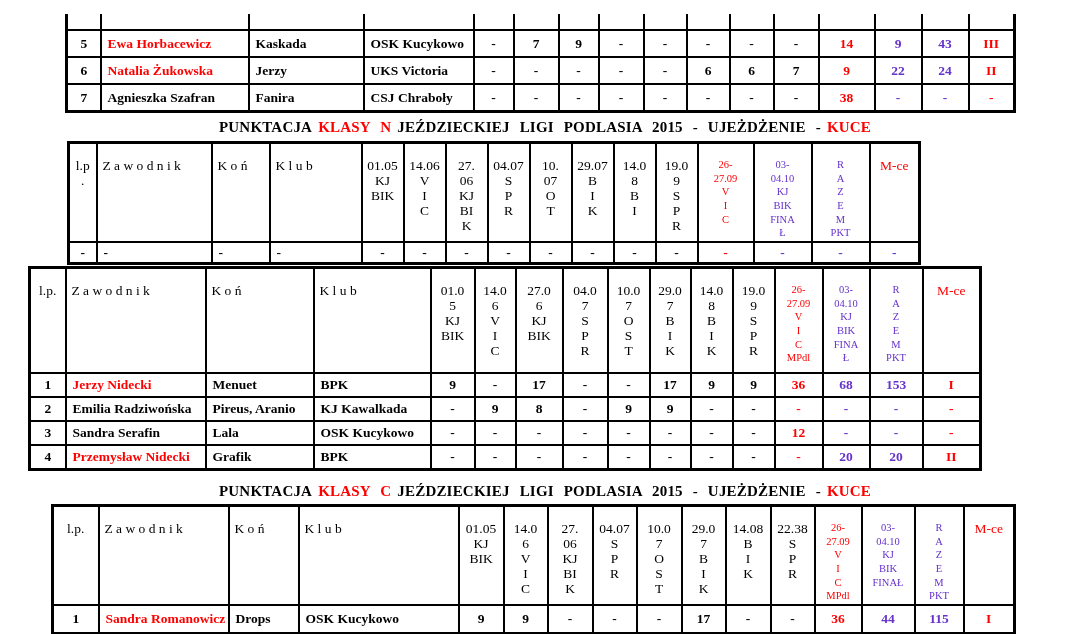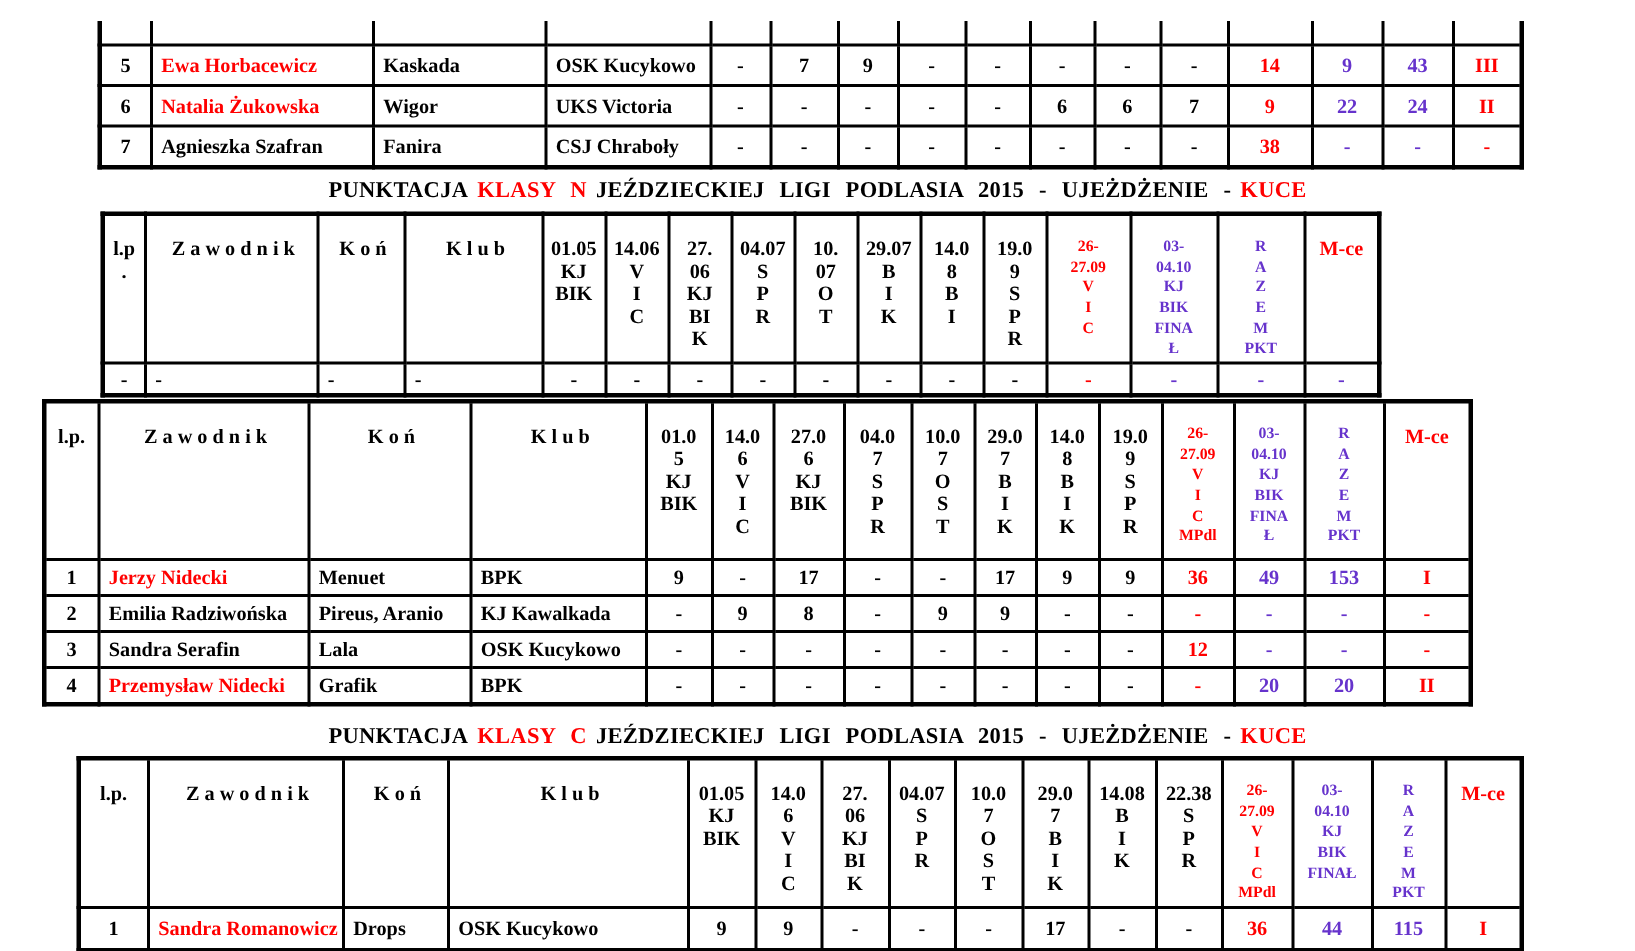--- a/index.html
+++ b/index.html
@@ -3,23 +3,23 @@
 <meta charset="utf-8">
 <style>
   html,body{margin:0;padding:0;}
   body{
     width:1090px;height:634px;overflow:hidden;background:#ffffff;
     font-family:"Liberation Serif","DejaVu Serif",serif;font-weight:bold;color:#000;
   }
   #page{position:relative;width:1090px;height:634px;}
   table{border-collapse:collapse;table-layout:fixed;border:3px solid #000;}
   td,th{border:2px solid #000;font-size:13.5px;text-align:center;padding:1px 2px;overflow:hidden;vertical-align:middle;}
-  th{vertical-align:top;line-height:1.12;white-space:pre-line;padding-top:14px;font-weight:bold;}
+  th{vertical-align:top;line-height:1.12;white-space:pre-line;padding-top:14px;font-weight:normal;}
   .l{text-align:left;padding-left:6px;white-space:nowrap;}
-  th.l{padding-left:5px;text-align:center;}
+  th.l{padding-left:5px;}
   .red{color:#FF0000;}
   .pur{color:#6633CC;}
   .blue{color:#1B6EC2;}
   .small{font-size:10.5px;line-height:1.3;}
   .title{text-align:center;font-size:15px;word-spacing:6px;letter-spacing:.2px;white-space:nowrap;}
   .title span{margin:0 3px;}
   .title .big{font-size:20px;letter-spacing:.5px;}
   
   #toptable{margin:14px 0 0 65px;width:948px;border-top:none;}
   #toptable tr.stub td{border-top:none;height:13px;}
@@ -97,21 +97,21 @@
       <td>-</td>
       <td>-</td>
       <td class="red">14</td>
       <td class="pur">9</td>
       <td class="pur">43</td>
       <td class="red">III</td>
     </tr>
     <tr>
       <td>6</td>
       <td class="l red">Natalia Żukowska</td>
-      <td class="l">Wigor</td>
+      <td class="l">Jerzy</td>
       <td class="l">UKS Victoria</td>
       <td>-</td>
       <td>-</td>
       <td>-</td>
       <td>-</td>
       <td>-</td>
       <td>6</td>
       <td>6</td>
       <td>7</td>
       <td class="red">9</td>
@@ -334,21 +334,21 @@
       <td class="l">BPK</td>
       <td>9</td>
       <td>-</td>
       <td>17</td>
       <td>-</td>
       <td>-</td>
       <td>17</td>
       <td>9</td>
       <td>9</td>
       <td class="red">36</td>
-      <td class="pur">49</td>
+      <td class="pur">68</td>
       <td class="pur">153</td>
       <td class="red">I</td>
     </tr>
     <tr>
       <td>2</td>
       <td class="l">Emilia Radziwońska</td>
       <td class="l">Pireus, Aranio</td>
       <td class="l">KJ Kawalkada</td>
       <td>-</td>
       <td>9</td>

